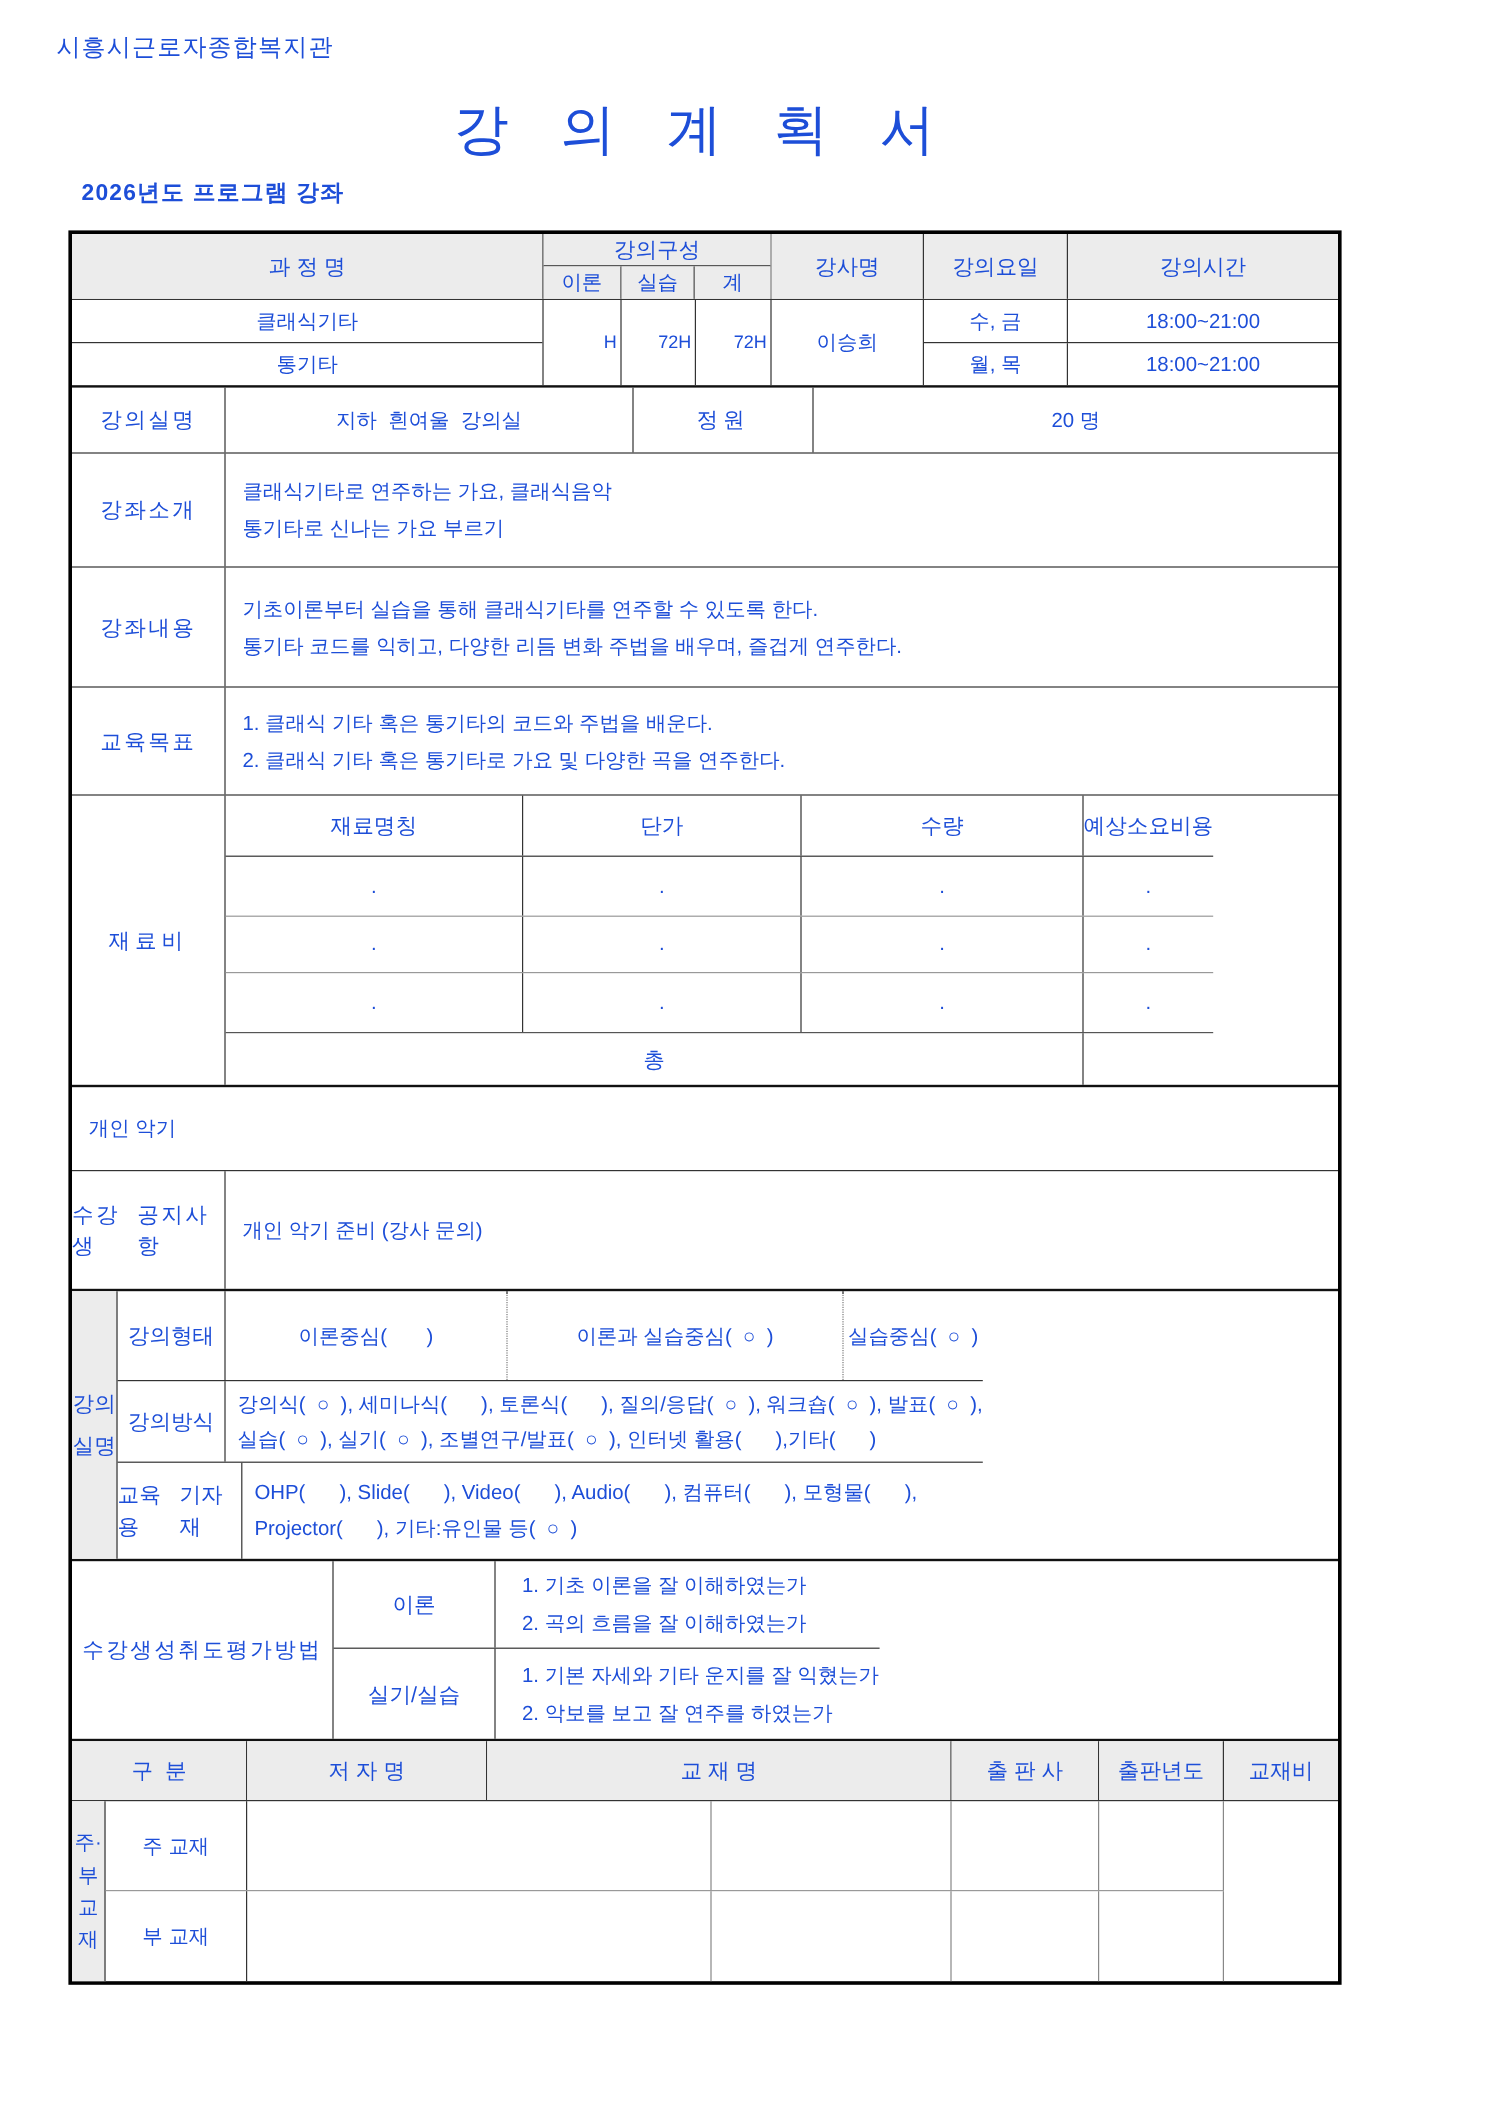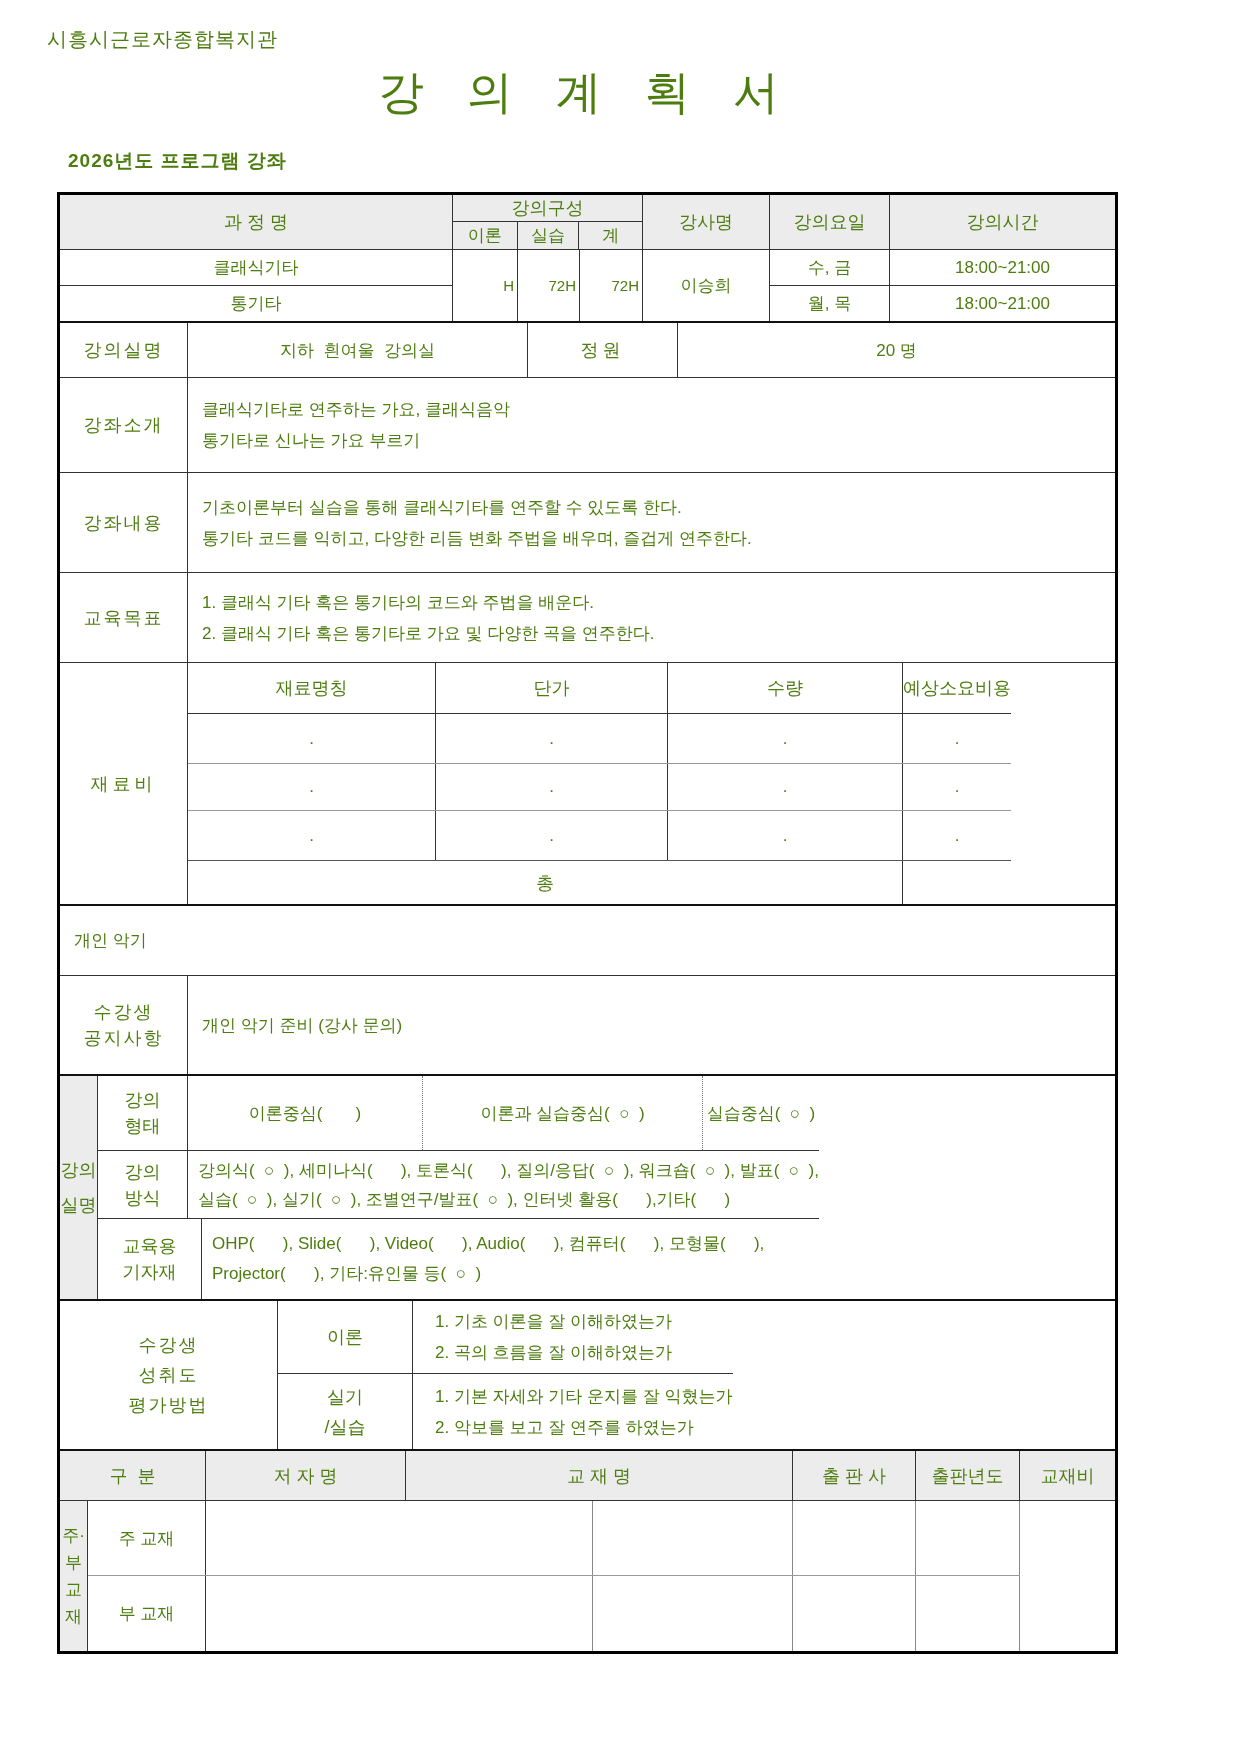--- a/index.html
+++ b/index.html
@@ -1,19 +1,19 @@
 <!DOCTYPE html>
 <html><head>
 <meta charset="utf-8">
 <style>
   html,body{margin:0;padding:0;background:#fff;}
   .page{position:relative;width:1240px;height:1755px;background:#ffffff;
-        font-family:"Liberation Sans","DejaVu Sans",sans-serif;color:#4d7c0f;}
+        font-family:"Liberation Sans","DejaVu Sans",sans-serif;color:#1d4ed8;}
   .org{position:absolute;left:47px;top:26px;font-size:20px;letter-spacing:1px;}
-  .title{position:absolute;left:378px;top:62px;font-size:46px;letter-spacing:15px;white-space:nowrap;}
+  .title{position:absolute;left:378px;top:77px;font-size:46px;letter-spacing:15px;white-space:nowrap;}
   .subtitle{position:absolute;left:68px;top:148px;font-size:19px;font-weight:bold;letter-spacing:1px;}
 
   .tbl{position:absolute;left:57px;top:192px;width:1061px;border:3px solid #000;box-sizing:border-box;background:#fff;}
   .row{display:flex;border-bottom:1px solid #333;box-sizing:border-box;}
   .row.thick{border-bottom:2px solid #111;}
   .row.none{border-bottom:none;}
   .c{box-sizing:border-box;border-right:1px solid #333;display:flex;align-items:center;justify-content:center;
      font-size:17px;overflow:hidden;}
   .c.last{border-right:none;flex:1;}
   .col{display:flex;flex-direction:column;box-sizing:border-box;}
@@ -26,21 +26,21 @@
   .ls2{letter-spacing:2px;}
   .ls4{letter-spacing:4px;}
   .vtext{word-break:break-all;text-align:center;line-height:35px;font-size:18px;width:100%;}
   .vtext2{word-break:break-all;text-align:center;line-height:27px;font-size:17px;width:100%;}
   .hours{justify-content:flex-end;padding-right:3px;font-size:15px;}
   .sub{display:flex;box-sizing:border-box;}
   .bb{border-bottom:1px solid #333;}
   .bbg{border-bottom:1px solid #999;}
   .bbm{border-bottom:1px solid #555;}
   .rg{border-right:1px solid #888;}
-  .stack{flex-direction:column;line-height:26px;}
+  .stack{flex-direction:row;line-height:26px;}
 </style>
 </head>
 <body>
 
 <div class="page">
   <div class="org">시흥시근로자종합복지관</div>
   <div class="title">강 의 계 획 서</div>
   <div class="subtitle">2026년도  프로그램  강좌</div>
 
   <div class="tbl">

